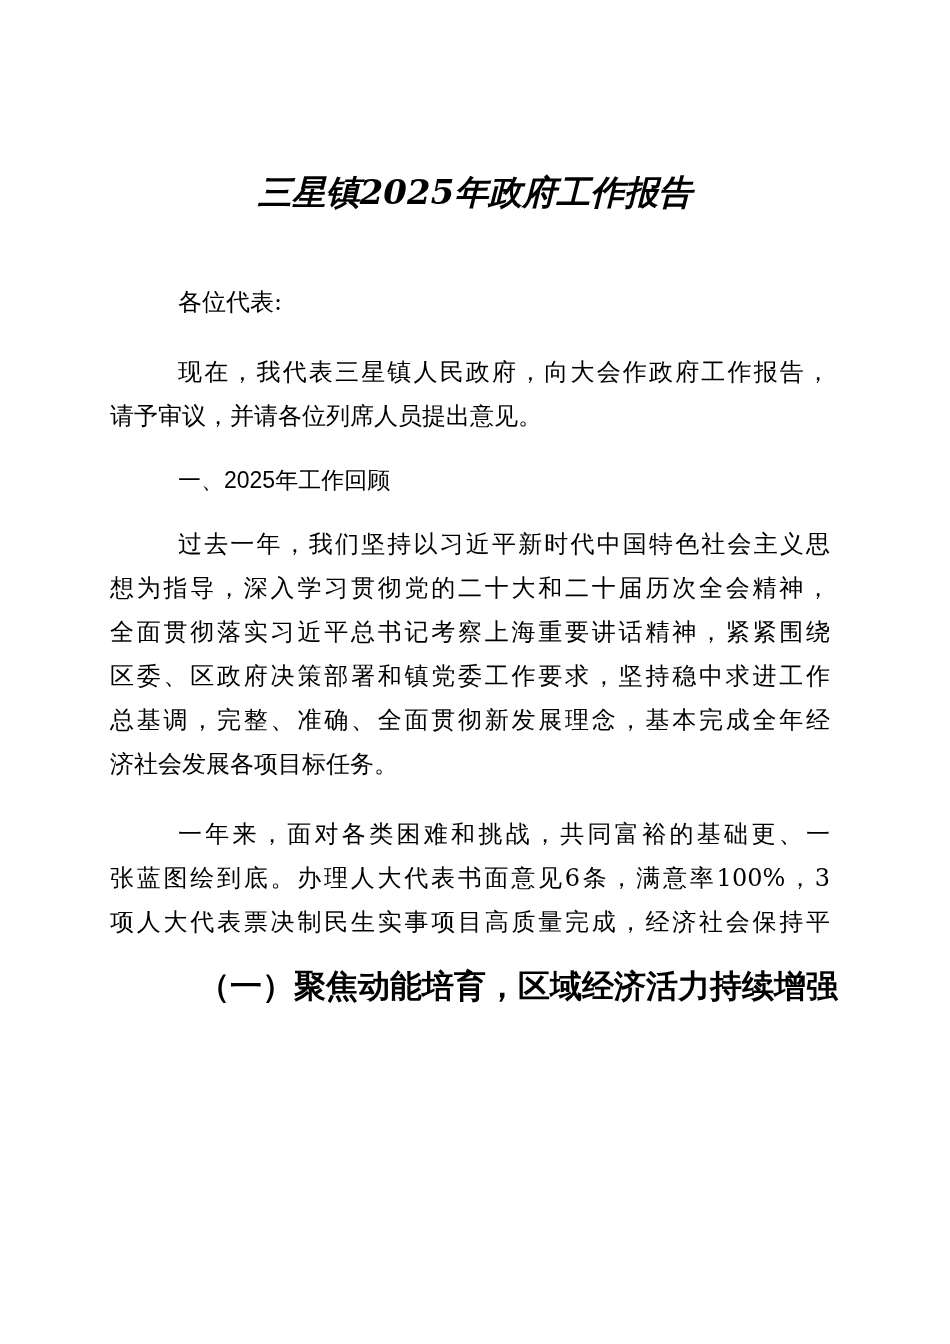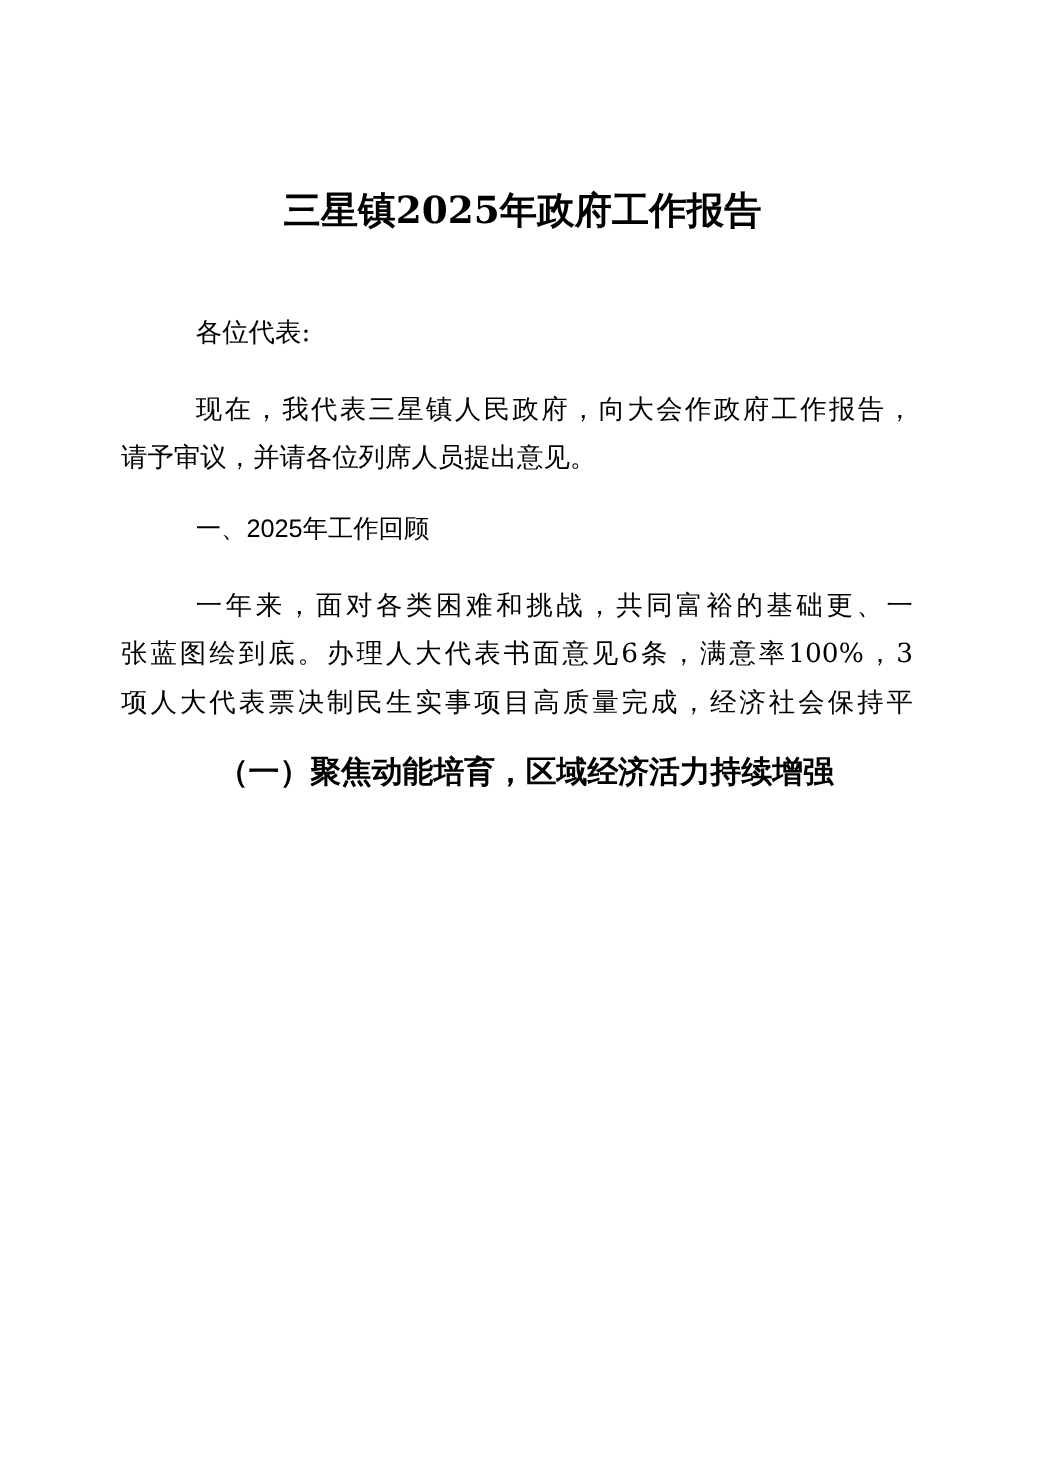--- a/index.html
+++ b/index.html
@@ -1,41 +1,49 @@
 <!DOCTYPE html>
 <html><head>
   <meta charset="utf-8">
   <style>
     html, body { margin: 0; padding: 0; background: #ffffff; }
     body { width: 950px; height: 1344px; position: relative; overflow: hidden;
       font-family: "DejaVu Serif", "Liberation Serif", serif; color: #000; }
     .title { position: absolute; top: 168px; left: 0; width: 950px; text-align: center;
-      font-size: 34px; font-weight: bold; letter-spacing: 0px; line-height: 48px; }
+      font-size: 34px; font-weight: bold; letter-spacing: 0px; line-height: 48px; font-style: italic; }
     .body { position: absolute; left: 110px; width: 720px; top: 260px; }
     .line { font-size: 24px; line-height: 44px; height: 44px; white-space: nowrap;
       text-align: justify; text-align-last: justify; letter-spacing: 0; }
     .line.last { text-align-last: left; }
     .indent { padding-left: 68px; margin-top: 20px; }
     .h1 { font-family: Liberation Sans, sans-serif; font-size: 23px; }
-    .h2 { font-weight: bold; font-size: 28px; }
+    .h2 { font-weight: bold; font-size: 32px; }
     .gap { height: 6px; }
   </style>
 </head>
 <body>
 
 <div class="title">三星镇2025年政府工作报告</div>
 
 <div class="body">
   <div class="line last indent">各位代表:</div>
   <div class="gap"></div>
   <div>
     <div class="line indent">现在，我代表三星镇人民政府，向大会作政府工作报告，</div>
     <div class="line last">请予审议，并请各位列席人员提出意见。</div>
   </div>
   <div class="line last indent h1">一、2025年工作回顾</div>
+  <div>
+    <div class="line indent">过去一年，我们坚持以习近平新时代中国特色社会主义思</div>
+    <div class="line">想为指导，深入学习贯彻党的二十大和二十届历次全会精神，</div>
+    <div class="line">全面贯彻落实习近平总书记考察上海重要讲话精神，紧紧围绕</div>
+    <div class="line">区委、区政府决策部署和镇党委工作要求，坚持稳中求进工作</div>
+    <div class="line">总基调，完整、准确、全面贯彻新发展理念，基本完成全年经</div>
+    <div class="line last">济社会发展各项目标任务。</div>
+  </div>
   <div class="gap"></div>
   <div>
     <div class="line indent">一年来，面对各类困难和挑战，共同富裕的基础更、一</div>
     <div class="line">张蓝图绘到底。办理人大代表书面意见6条，满意率100%，3</div>
     <div class="line">项人大代表票决制民生实事项目高质量完成，经济社会保持平</div>
   </div>
   <div class="line last indent h2" style="padding-left:88px">（一）聚焦动能培育，区域经济活力持续增强</div>
   <div class="gap"></div>
 </div>
 

